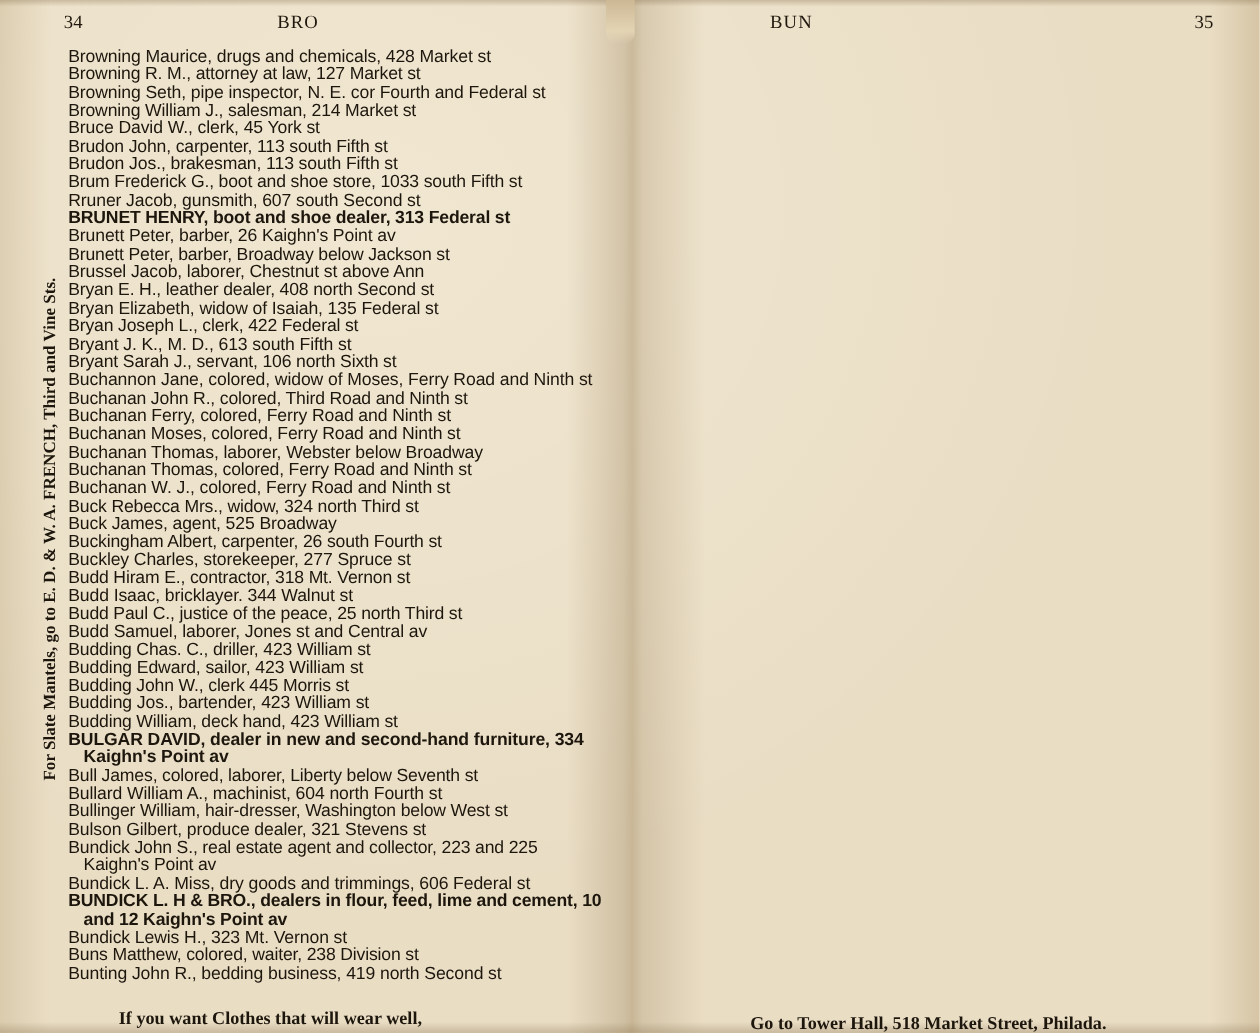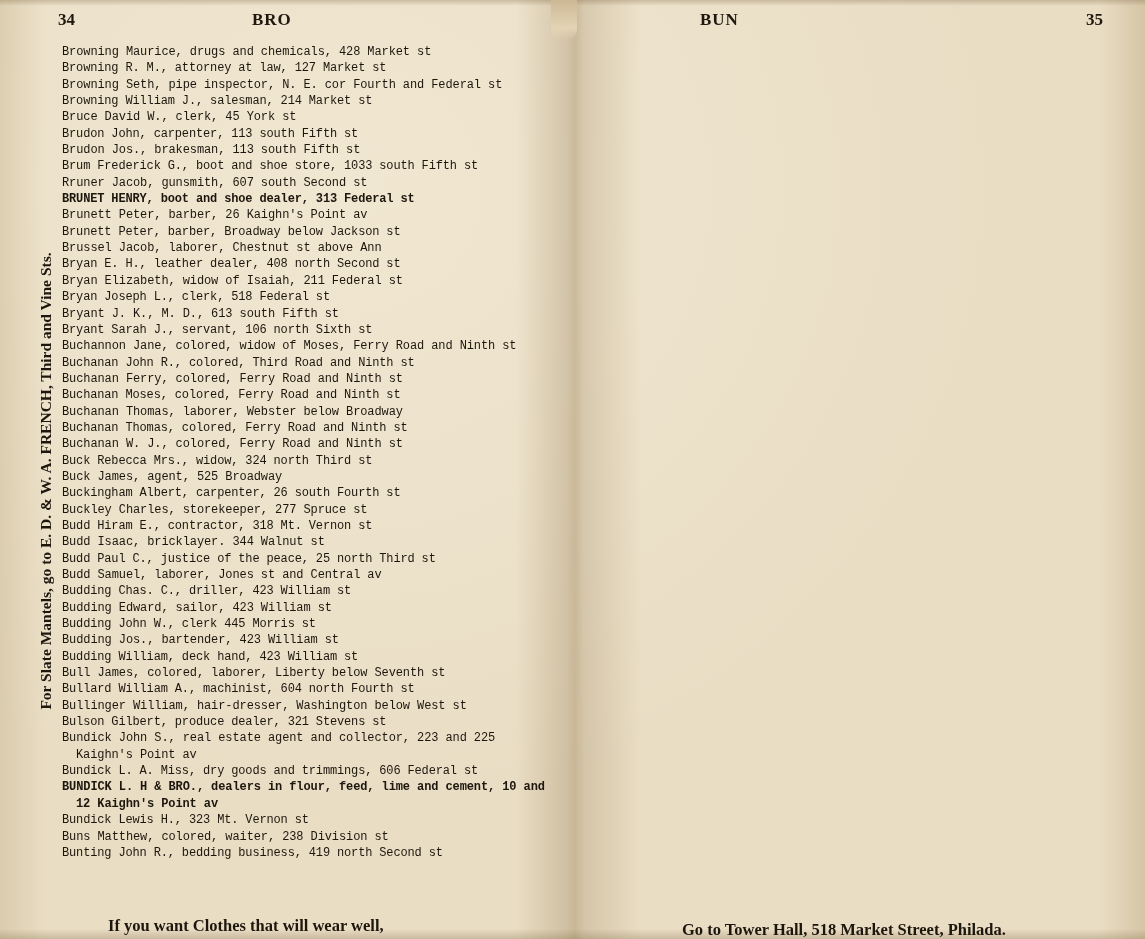--- a/index.html
+++ b/index.html
@@ -36,35 +36,35 @@
     top: 0;
     height: 939px;
   }
   .col-left { left: 0; width: 560px; }
   .col-right { left: 572px; width: 573px; }
 
   .folio {
     position: absolute;
     top: 10px;
     font-family: "Liberation Serif", serif;
-    font-weight: bold;
+    font-weight: normal;
     font-size: 17px;
     color: #20180e;
   }
   .folio-left-num { left: 58px; }
   .folio-left-head { left: 252px; letter-spacing: 1px; }
   .folio-right-head { left: 700px; letter-spacing: 1px; }
   .folio-right-num { left: 1086px; }
 
   .entries {
     position: absolute;
-    font-size: 12px;
+    font-size: 16px;
     line-height: 16.35px;
     color: #1d160d;
-    font-family: Liberation Mono, monospace;
+    font-family: Liberation Sans, sans-serif;
     letter-spacing: -0.15px;
   }
   .entries.left {
     left: 62px;
     top: 44px;
     width: 488px;
   }
   .entry {
     text-indent: -14px;
     padding-left: 14px;
@@ -143,22 +143,22 @@
         <p class="entry">Bruce David W., clerk, 45 York st</p>
         <p class="entry">Brudon John, carpenter, 113 south Fifth st</p>
         <p class="entry">Brudon Jos., brakesman, 113 south Fifth st</p>
         <p class="entry">Brum Frederick G., boot and shoe store, 1033 south Fifth st</p>
         <p class="entry">Rruner Jacob, gunsmith, 607 south Second st</p>
         <p class="entry caps">BRUNET HENRY, boot and shoe dealer, 313 Federal st</p>
         <p class="entry">Brunett Peter, barber, 26 Kaighn's Point av</p>
         <p class="entry">Brunett Peter, barber, Broadway below Jackson st</p>
         <p class="entry">Brussel Jacob, laborer, Chestnut st above Ann</p>
         <p class="entry">Bryan E. H., leather dealer, 408 north Second st</p>
-        <p class="entry">Bryan Elizabeth, widow of Isaiah, 211 Federal st</p>
-        <p class="entry">Bryan Joseph L., clerk, 518 Federal st</p>
+        <p class="entry">Bryan Elizabeth, widow of Isaiah, 135 Federal st</p>
+        <p class="entry">Bryan Joseph L., clerk, 422 Federal st</p>
         <p class="entry">Bryant J. K., M. D., 613 south Fifth st</p>
         <p class="entry">Bryant Sarah J., servant, 106 north Sixth st</p>
         <p class="entry">Buchannon Jane, colored, widow of Moses, Ferry Road and Ninth st</p>
         <p class="entry">Buchanan John R., colored, Third Road and Ninth st</p>
         <p class="entry">Buchanan Ferry, colored, Ferry Road and Ninth st</p>
         <p class="entry">Buchanan Moses, colored, Ferry Road and Ninth st</p>
         <p class="entry">Buchanan Thomas, laborer, Webster below Broadway</p>
         <p class="entry">Buchanan Thomas, colored, Ferry Road and Ninth st</p>
         <p class="entry">Buchanan W. J., colored, Ferry Road and Ninth st</p>
         <p class="entry">Buck Rebecca Mrs., widow, 324 north Third st</p>
@@ -167,20 +167,21 @@
         <p class="entry">Buckley Charles, storekeeper, 277 Spruce st</p>
         <p class="entry">Budd Hiram E., contractor, 318 Mt. Vernon st</p>
         <p class="entry">Budd Isaac, bricklayer. 344 Walnut st</p>
         <p class="entry">Budd Paul C., justice of the peace, 25 north Third st</p>
         <p class="entry">Budd Samuel, laborer, Jones st and Central av</p>
         <p class="entry">Budding Chas. C., driller, 423 William st</p>
         <p class="entry">Budding Edward, sailor, 423 William st</p>
         <p class="entry">Budding John W., clerk 445 Morris st</p>
         <p class="entry">Budding Jos., bartender, 423 William st</p>
         <p class="entry">Budding William, deck hand, 423 William st</p>
+        <p class="entry caps">BULGAR DAVID, dealer in new and second-hand furniture, 334 Kaighn's Point av</p>
         <p class="entry">Bull James, colored, laborer, Liberty below Seventh st</p>
         <p class="entry">Bullard William A., machinist, 604 north Fourth st</p>
         <p class="entry">Bullinger William, hair-dresser, Washington below West st</p>
         <p class="entry">Bulson Gilbert, produce dealer, 321 Stevens st</p>
         <p class="entry">Bundick John S., real estate agent and collector, 223 and 225 Kaighn's Point av</p>
         <p class="entry">Bundick L. A. Miss, dry goods and trimmings, 606 Federal st</p>
         <p class="entry caps">BUNDICK L. H &amp; BRO., dealers in flour, feed, lime and cement, 10 and 12 Kaighn's Point av</p>
         <p class="entry">Bundick Lewis H., 323 Mt. Vernon st</p>
         <p class="entry">Buns Matthew, colored, waiter, 238 Division st</p>
         <p class="entry">Bunting John R., bedding business, 419 north Second st</p>

